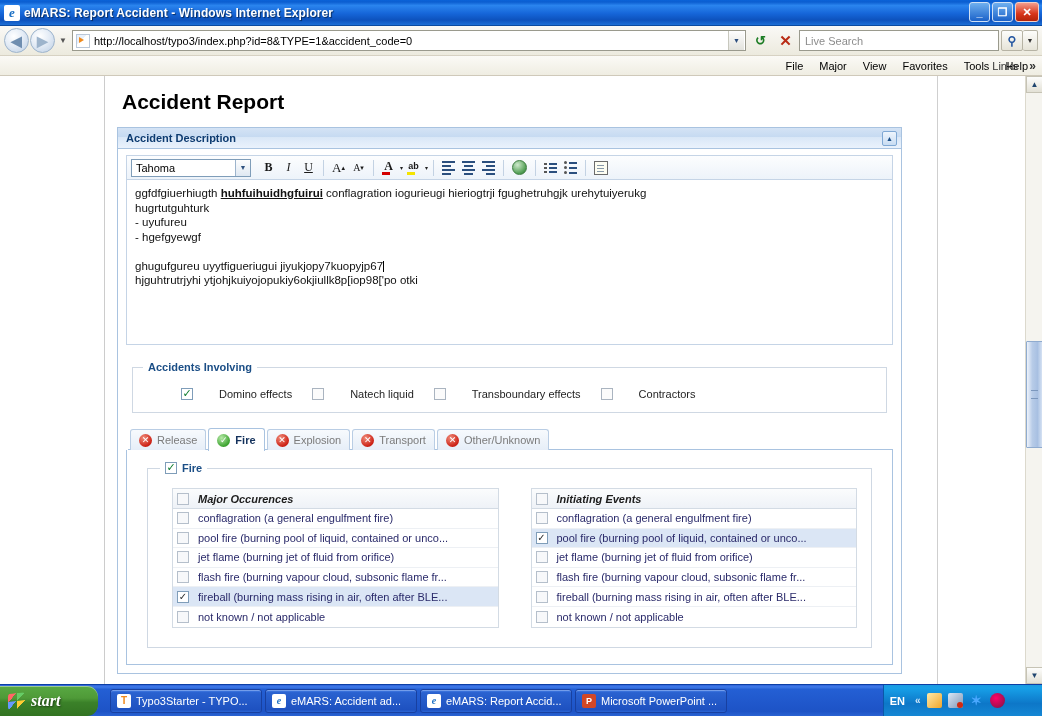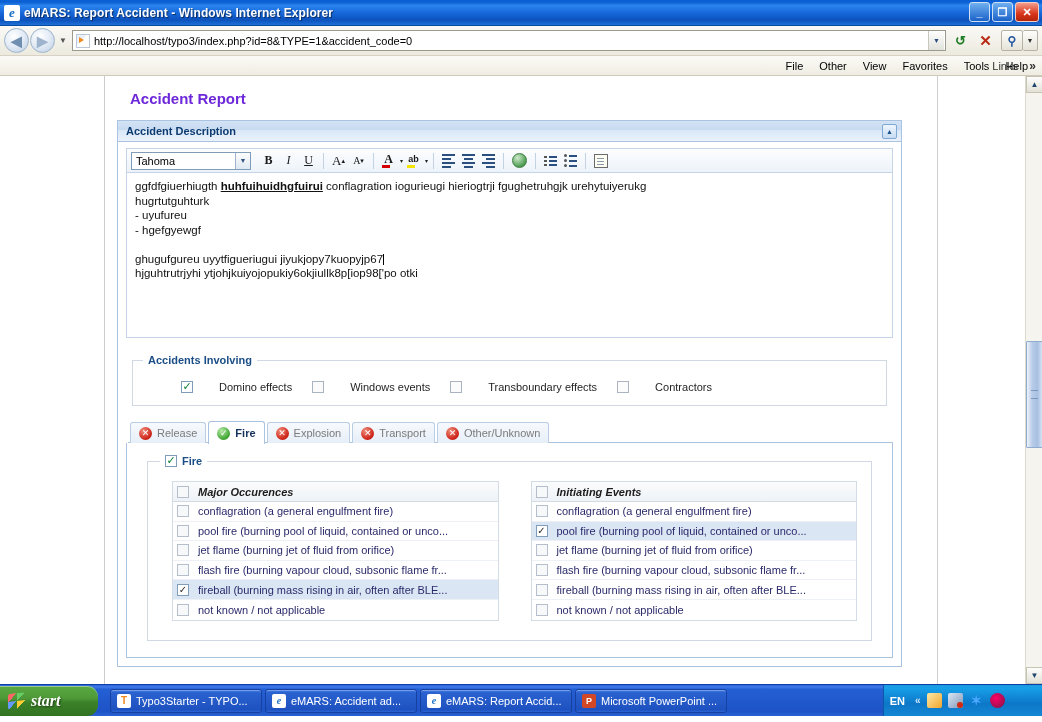--- a/index.html
+++ b/index.html
@@ -147,22 +147,22 @@
     flex: 1; position: relative;
     padding: 12px 0 0 12px;
     background:#fff;
     overflow: hidden;
     border-right: 1px solid #cfcfcf;
     margin-right: 1px;
   }
   .page-right-gap { width: 103px; background:#fff; }
 
   .page-title {
-    font-size: 15px; font-weight: bold; color: #6d28d9;
-    margin: 2px 0 13px 13px;
+    font-size: 21px; font-weight: bold; color: #000000;
+    margin: 2px 0 13px 5px;
     font-family: "Liberation Sans", sans-serif;
   }
 
   
   .panel {
     width: 785px;
     border: 1px solid #a9c3e0;
     background: #fff;
   }
   .panel-head {
@@ -454,27 +454,30 @@
   <div class="navbtn back">◀</div>
   <div class="navbtn fwd">▶</div>
   <div class="nav-caret">▼</div>
   <div class="addrbox">
     <div class="addr-favicon"></div>
     <div class="addr-url">http://localhost/typo3/index.php?id=8&amp;TYPE=1&amp;accident_code=0</div>
     <div class="addr-drop">▼</div>
   </div>
   <div class="nav-icon-btn refresh">↺</div>
   <div class="nav-icon-btn stop">✕</div>
+  <div class="searchbox">
+    <div class="search-ph">Live Search</div>
+  </div>
   <div class="search-go">⚲</div>
   <div class="search-go-drop">▼</div>
 </div>
 
 <div class="menubar">
   <div class="menu-item">File</div>
-  <div class="menu-item">Other</div>
+  <div class="menu-item">Major</div>
   <div class="menu-item">View</div>
   <div class="menu-item">Favorites</div>
   <div class="menu-item">Tools</div>
   <div class="menu-item">Help</div>
   <div class="links">Links</div>
   <div class="chev">»</div>
 </div>
 
 <div class="viewport">
   <div class="page-col-left"></div>
@@ -601,21 +604,21 @@
           <legend>Accidents Involving</legend>
           <div class="cb-row">
             <label class="cb-wrap">
               <span class="cb">
                   <span class="tick">✓</span>
                 </span>
               <span class="cb-label">Domino effects</span>
             </label>
             <label class="cb-wrap">
               <span class="cb grey"></span>
-              <span class="cb-label">Windows events</span>
+              <span class="cb-label">Natech liquid</span>
             </label>
             <label class="cb-wrap">
               <span class="cb grey"></span>
               <span class="cb-label">Transboundary effects</span>
             </label>
             <label class="cb-wrap">
               <span class="cb grey"></span>
               <span class="cb-label">Contractors</span>
             </label>
           </div>

